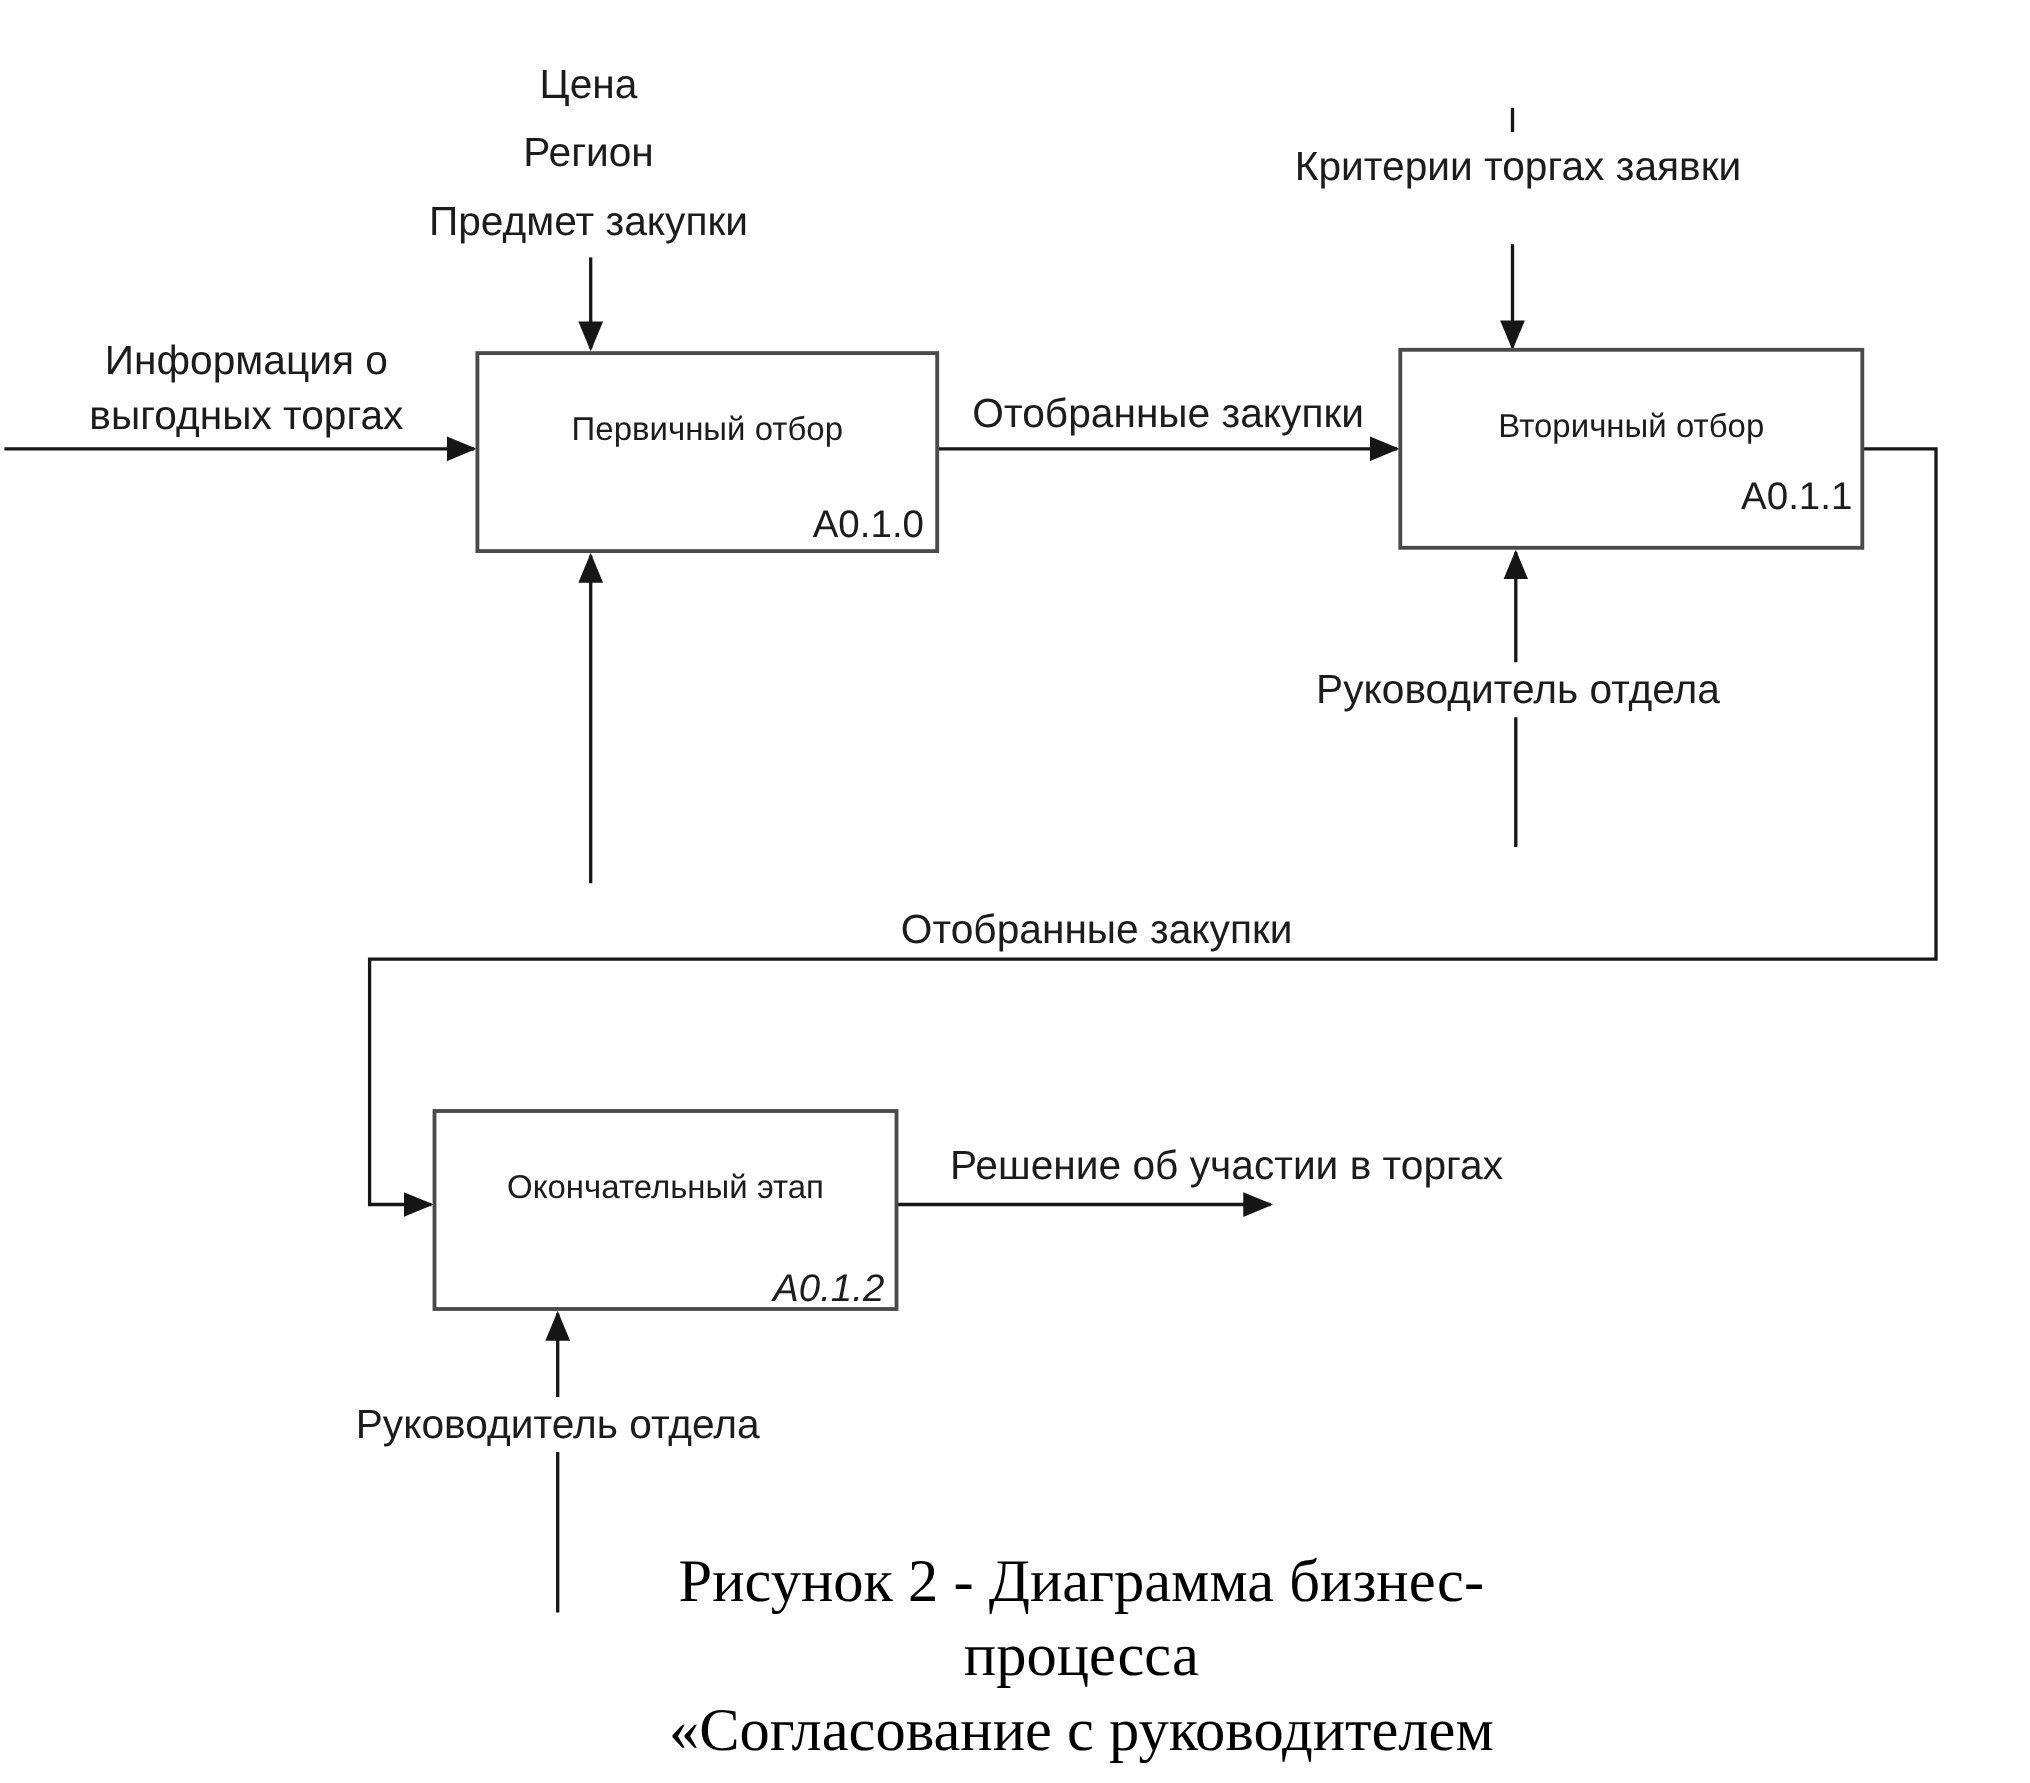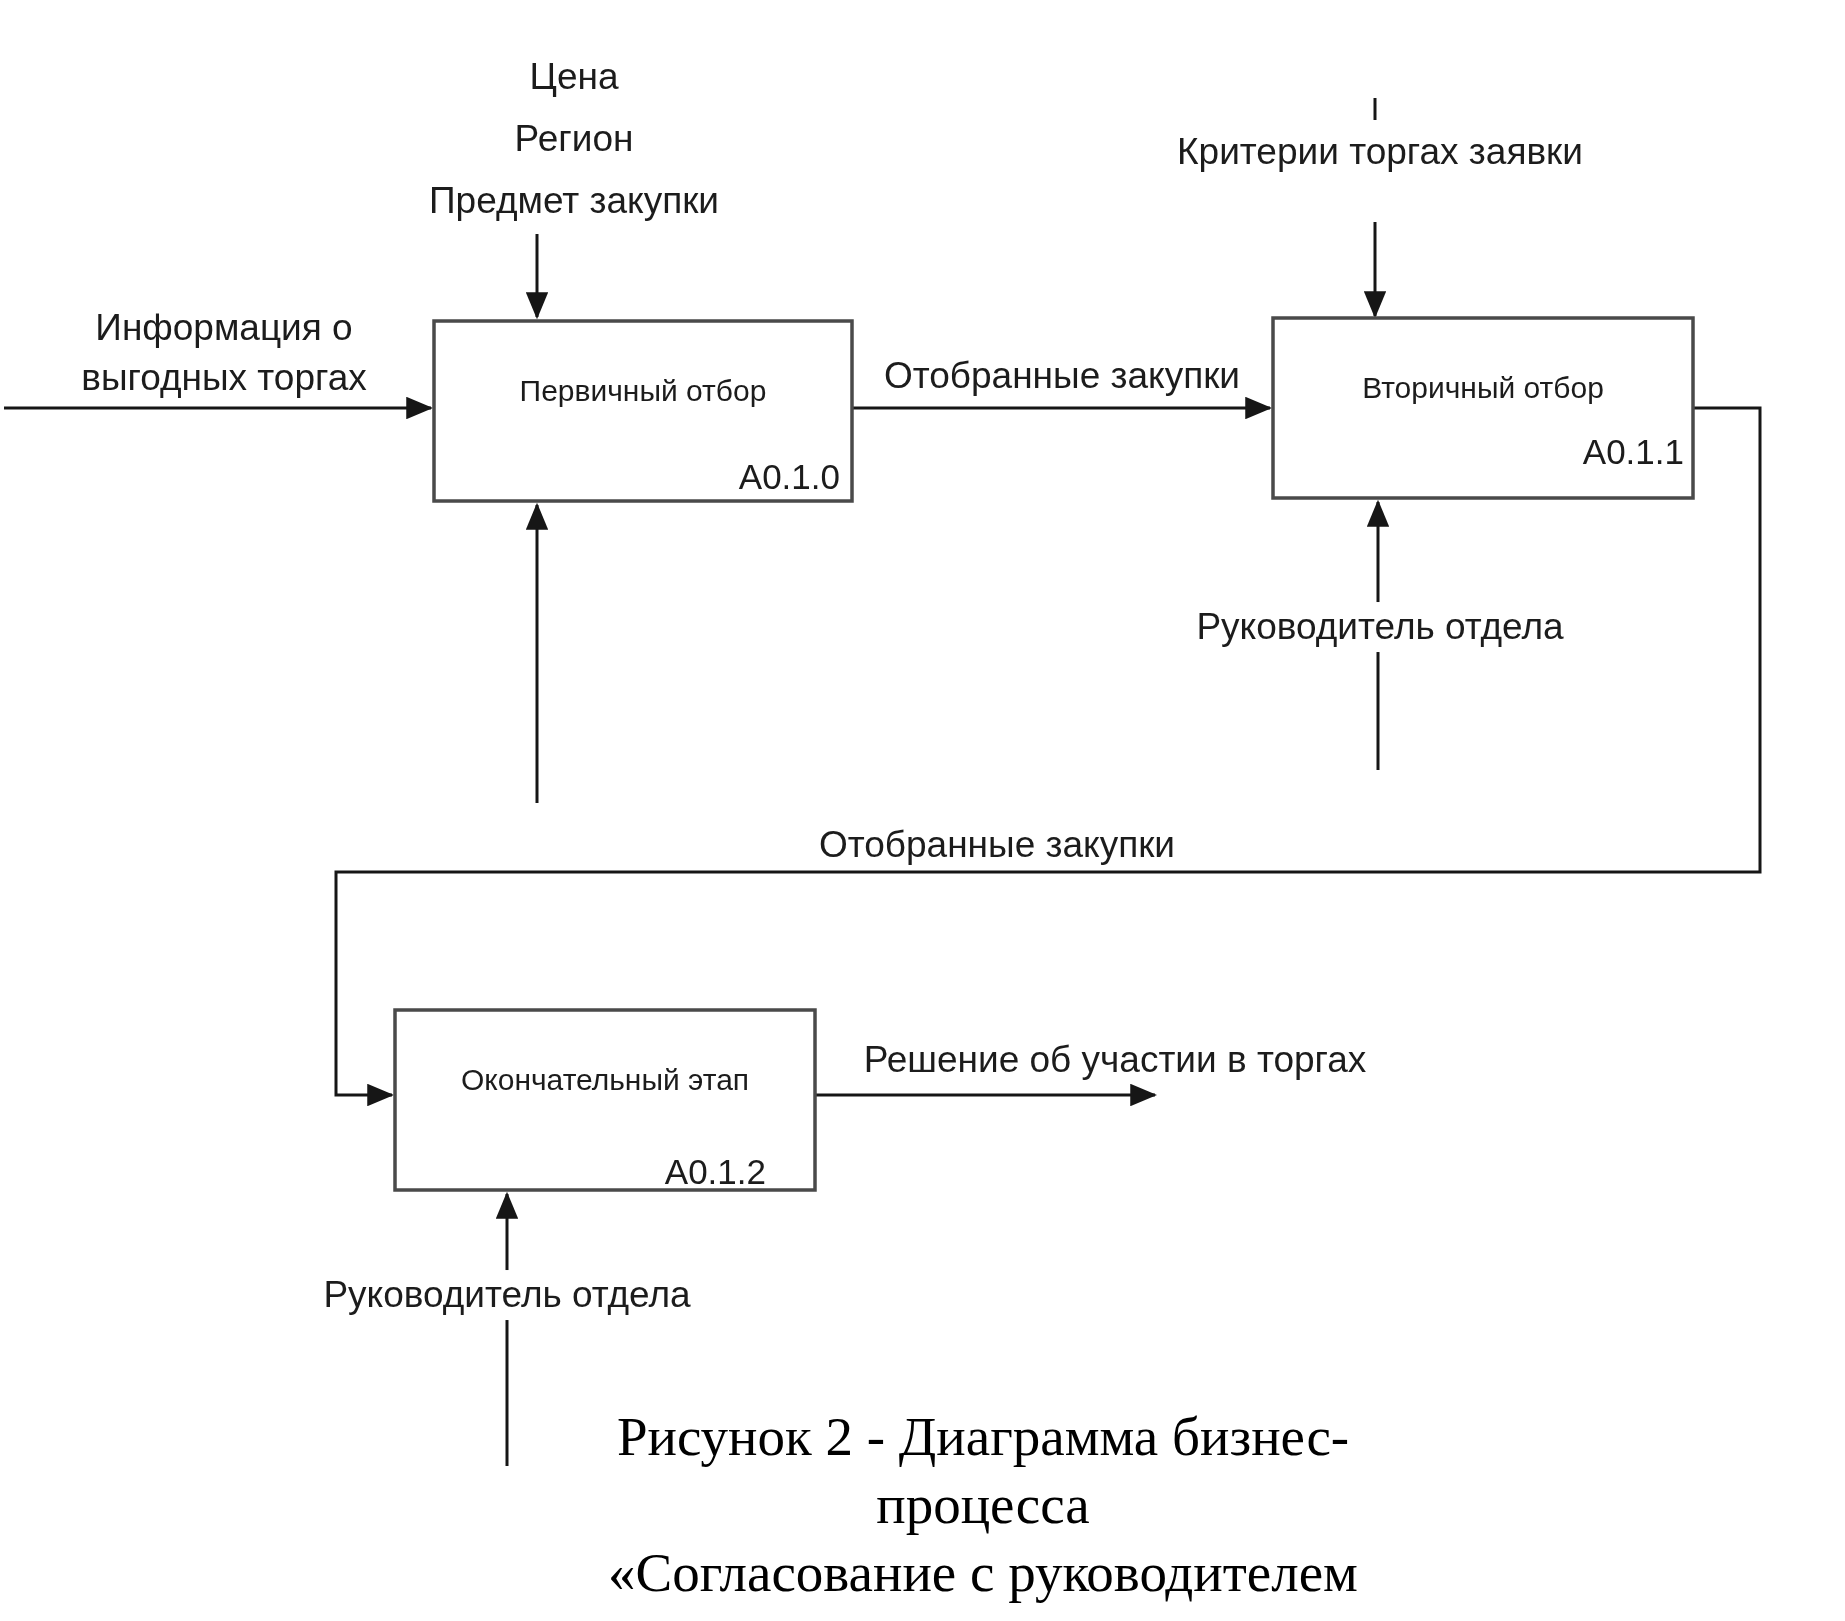--- a/index.html
+++ b/index.html
@@ -17,21 +17,21 @@
   .lbl{
     position:absolute;
     transform:translate(-50%,-50%);
     text-align:center;
     font-size:37px;
     line-height:1.35;
     white-space:pre-line;
     color:#1c1c1c;
   }
   .lbl.bg{background:#ffffff;padding:0 10px;}
-  .lbl.tall{line-height:1.67;margin-left:39px;}
+  .lbl.tall{line-height:1.67;}
   .box-title{
     position:absolute;
     transform:translate(-50%,-50%);
     font-size:30px;
     white-space:nowrap;
     color:#1c1c1c;
   }
   .box-code{
     position:absolute;
     transform:translate(-100%,-100%);
@@ -86,21 +86,21 @@
     <rect class="pbox" x="395" y="1010" width="420" height="180"></rect>
   </svg>
 
   <div class="box-title" style="left:643px;top:391px;">Первичный отбор</div>
   <div class="box-code" style="left:840px;top:497px;">A0.1.0</div>
 
   <div class="box-title" style="left:1483px;top:388px;">Вторичный отбор</div>
   <div class="box-code" style="left:1684px;top:472px;">A0.1.1</div>
 
   <div class="box-title" style="left:605px;top:1080px;text-align:center;">Окончательный этап</div>
-  <div class="box-code" style="left:766px;top:1192px;">A0.1.2</div>
+  <div class="box-code" style="left:804px;top:1192px;font-style:italic;">A0.1.2</div>
 
   <div class="lbl tall" style="left:535px;top:139px;">Цена
 Регион
 Предмет закупки</div>
   <div class="lbl" style="left:224px;top:353px;">Информация о
 выгодных торгах</div>
   <div class="lbl" style="left:1062px;top:376px;">Отобранные закупки</div>
   <div class="lbl" style="left:1380px;top:152px;">Критерии торгах заявки</div>
   <div class="lbl bg" style="left:1380px;top:627px;">Руководитель отдела</div>
   <div class="lbl" style="left:997px;top:845px;">Отобранные закупки</div>

